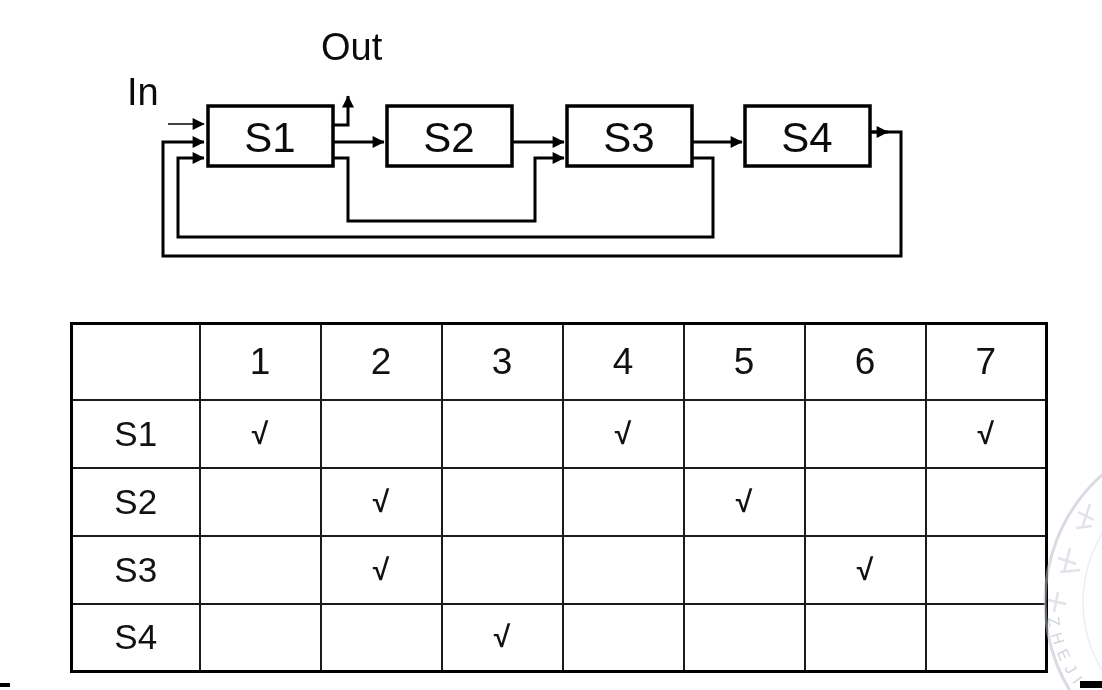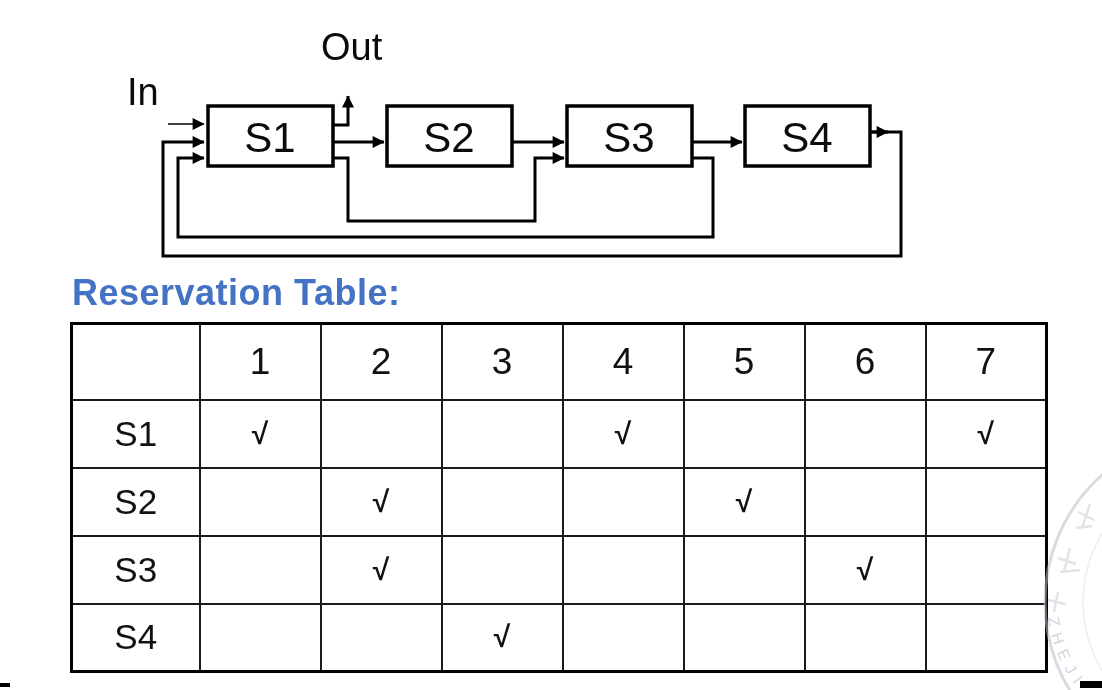--- a/index.html
+++ b/index.html
@@ -83,21 +83,20 @@
       <text class="stage-text" x="449" y="152" text-anchor="middle">S2</text>
 
       <rect class="stage-rect" x="567" y="106" width="125" height="60"></rect>
       <text class="stage-text" x="629" y="152" text-anchor="middle">S3</text>
 
       <rect class="stage-rect" x="745" y="106" width="125" height="60"></rect>
       <text class="stage-text" x="807" y="152" text-anchor="middle">S4</text>
     </g>
   </svg>
 
-  <div class="table-title">Reservation Table:</div>
 
   <table class="res-table">
     <colgroup>
       <col style="width:128px">
       <col style="width:121px">
         <col style="width:121px">
         <col style="width:121px">
       <col style="width:121px">
         <col style="width:121px">
         <col style="width:121px">

